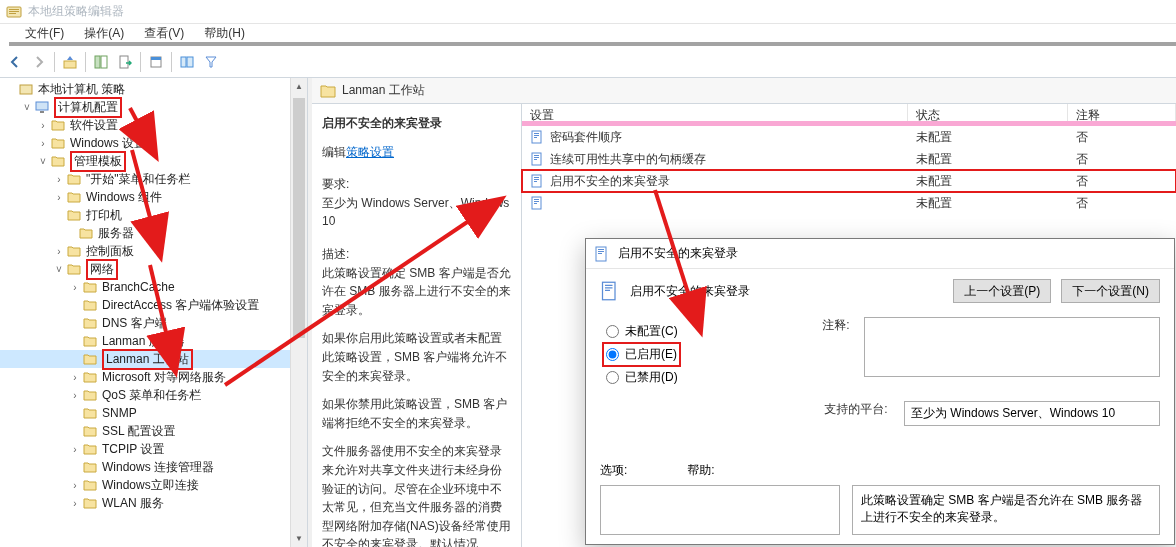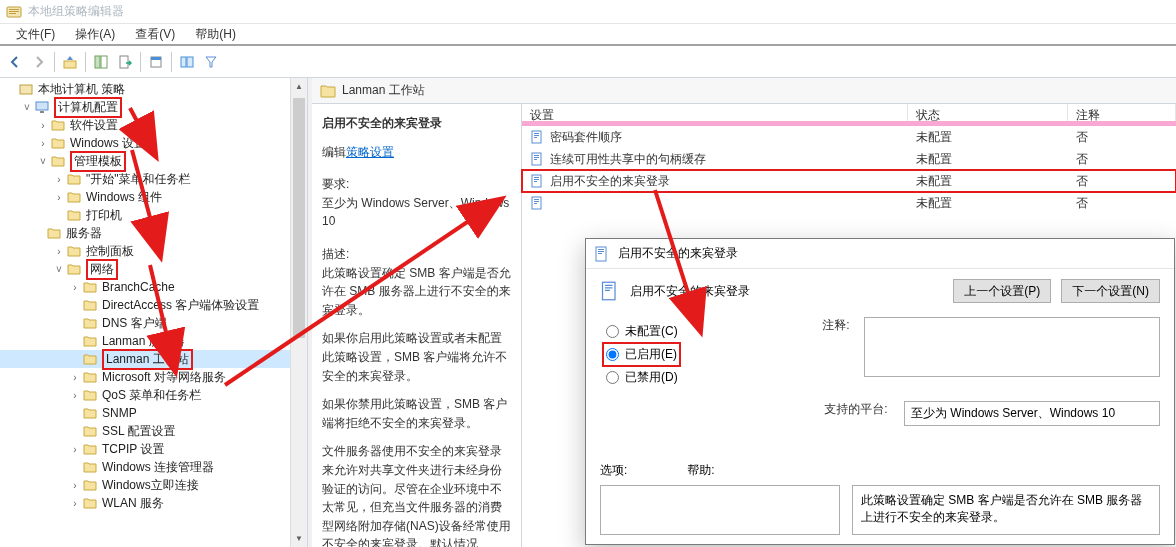--- a/index.html
+++ b/index.html
@@ -4,21 +4,21 @@
 <style>
   * { box-sizing: border-box; margin: 0; padding: 0; font-family: "Microsoft YaHei", "Segoe UI", Tahoma, sans-serif; font-size: 12px; }
   body { width: 1176px; height: 547px; overflow: hidden; background: #fff; position: relative; }
 
   
   .title-bar { height: 24px; display: flex; align-items: center; padding: 2px 6px; border-bottom: 1px solid #e5e5e5; color: #aeb7c0; }
   .title-bar .app-icon { width: 16px; height: 16px; margin-right: 6px; }
   .title-bar .title { font-size: 12px; }
 
   
-  .menu-bar { height: 22px; display: flex; align-items: center; padding: 0 6px; border-bottom: 2px solid #a3a3a3; }
+  .menu-bar { height: 22px; display: flex; align-items: center; padding: 0 6px; border-bottom: 4px solid #a3a3a3; margin-left: 9px; }
   .menu-bar .mi { padding: 2px 10px; color: #333; cursor: default; }
 
   
   .toolbar { height: 32px; display: flex; align-items: center; padding: 0 4px; border-bottom: 1px solid #d0d7de; gap: 2px; }
   .toolbar .tb { width: 22px; height: 22px; display: flex; align-items: center; justify-content: center; border: 1px solid transparent; }
   .toolbar .sep { width: 1px; height: 20px; background: #ccc; margin: 0 2px; }
 
   
   .main { position: absolute; top: 78px; left: 0; right: 0; bottom: 0; display: flex; }
   .tree-pane { width: 308px; border-right: 1px solid #d0d7de; overflow: hidden; position: relative; }
@@ -240,21 +240,21 @@
       <div class="tree-row" style="padding-left:52px">
         <span class="twisty"></span>
         <span class="ficon">
             <svg width="14" height="12" viewBox="0 0 14 12">
               <path d="M1 2h4l1 1h7v8H1z" fill="#f7e3a1" stroke="#caa93f"></path>
             </svg>
           </span>
         <span>打印机</span>
       </div>
 
-      <div class="tree-row" style="padding-left:32px">
+      <div class="tree-row" style="padding-left:64px">
         <span class="twisty"></span>
         <span class="ficon">
             <svg width="14" height="12" viewBox="0 0 14 12">
               <path d="M1 2h4l1 1h7v8H1z" fill="#f7e3a1" stroke="#caa93f"></path>
             </svg>
           </span>
         <span>服务器</span>
       </div>
 
       <div class="tree-row" style="padding-left:52px">

